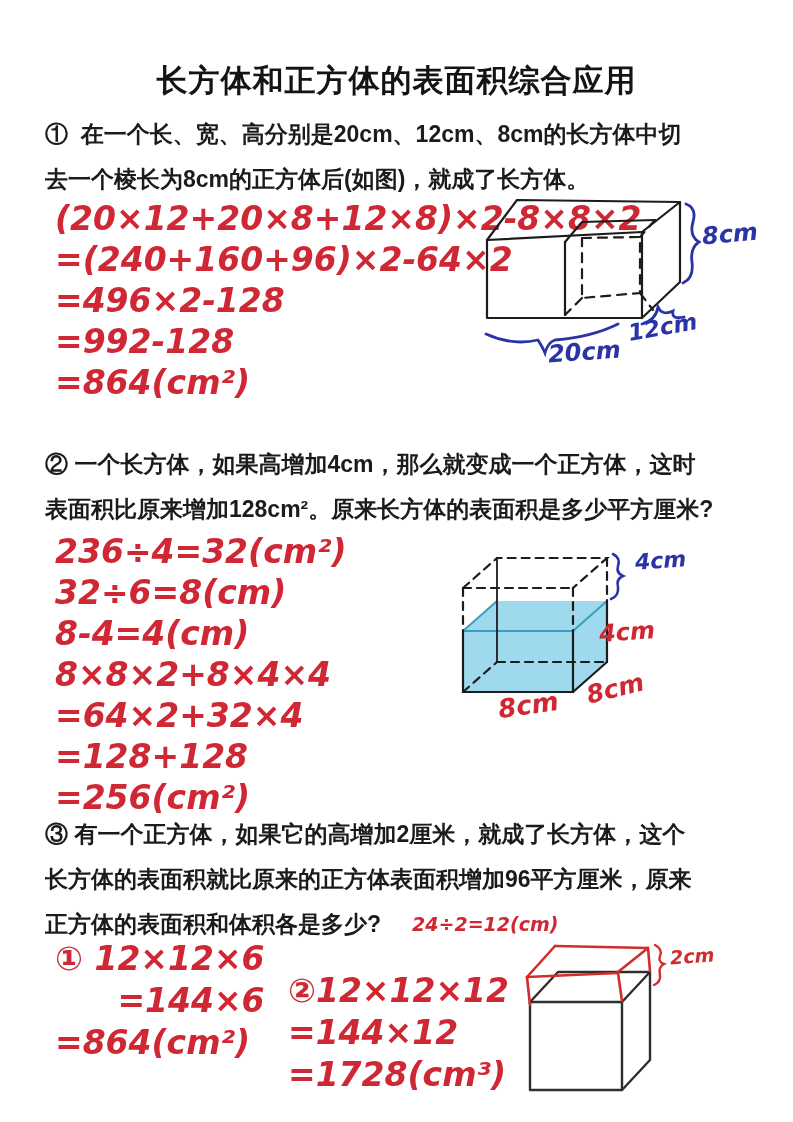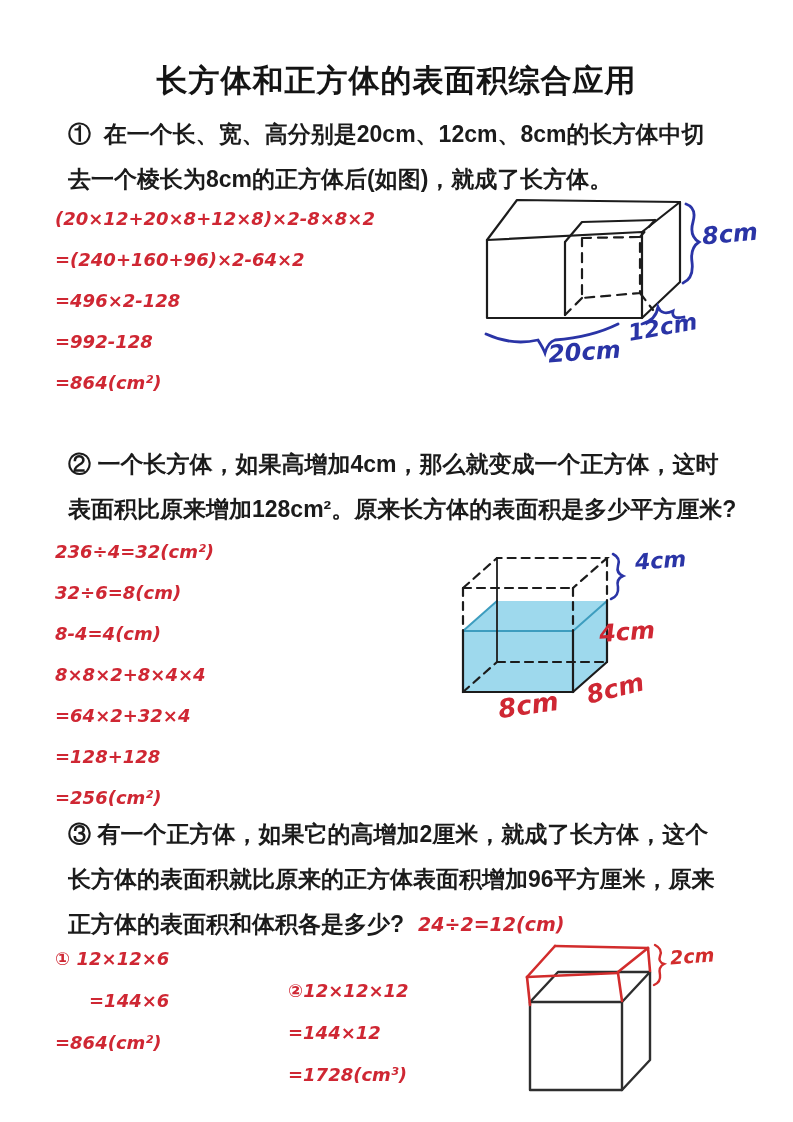--- a/index.html
+++ b/index.html
@@ -5,36 +5,36 @@
   html,body { margin:0; padding:0; background:#ffffff; }
   .page {
     position:relative; width:793px; height:1122px; background:#ffffff;
     font-family:"Liberation Sans", sans-serif; overflow:hidden;
   }
   .title {
     position:absolute; left:0; top:60px; width:100%;
     text-align:center; font-size:31px; font-weight:bold; color:#141414;
     letter-spacing:1px; white-space:pre;
   }
-  .cnblock { position:absolute; left:68px; color:#1b1b1b; }
+  .cnblock { position:absolute; left:45px; color:#1b1b1b; }
   .cnline { white-space:pre; font-size:23px; line-height:45px; font-weight:600; }
   .solblock { position:absolute; left:55px; }
   .hw {
     font-family:"DejaVu Sans", sans-serif; font-style:italic; font-weight:bold;
     color:#cf2733;
   }
   .hwb {
     font-family:"DejaVu Sans", sans-serif; font-style:italic; font-weight:bold;
     color:#2a34a6;
   }
-  .sol { white-space:pre; font-size:18px; line-height:41px; }
+  .sol { white-space:pre; font-size:33px; line-height:41px; }
   .lbl { position:absolute; white-space:pre; line-height:1; }
   .fig { position:absolute; }
   .inline-red { font-size:19px; margin-left:14px; }
-  .p3row { display:flex; align-items:flex-end; }
+  .p3row { display:flex; align-items:flex-end;gap:17px; }
   svg { display:block; }
 </style>
 </head>
 <body>
 
 <div class="page">
 
   <div class="title">长方体和正方体的表面积综合应用</div>
 
   <div class="cnblock" style="top:112px;">

